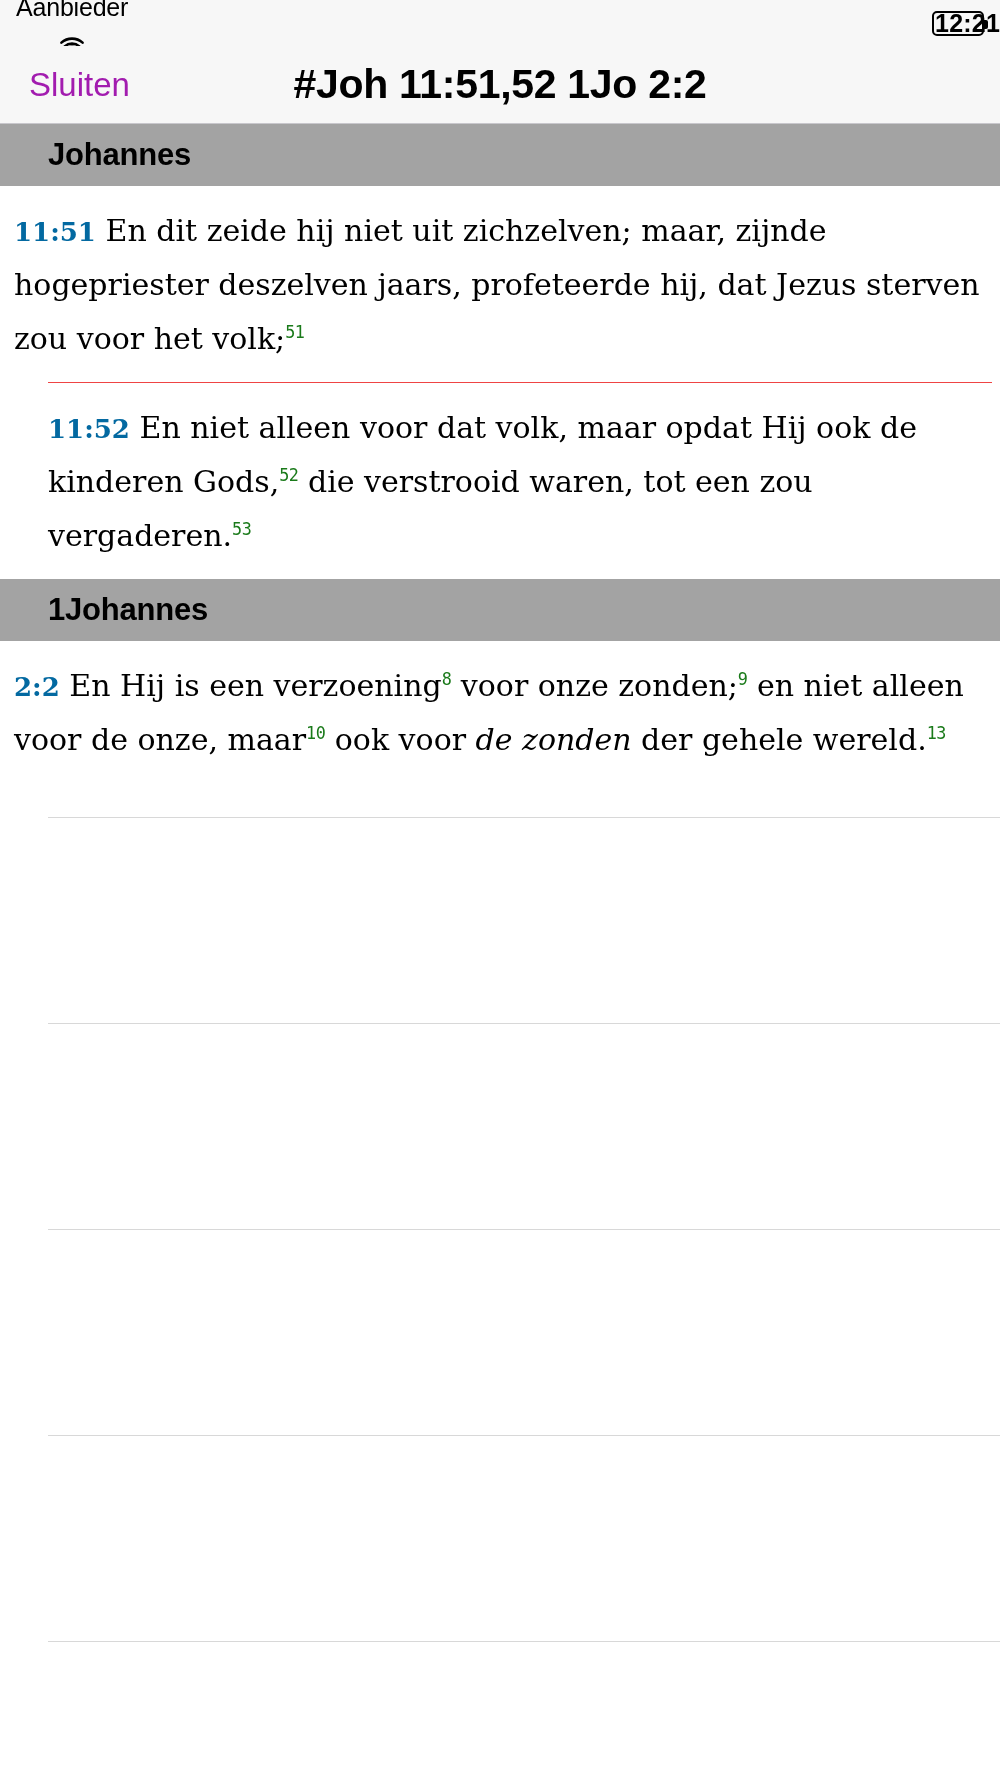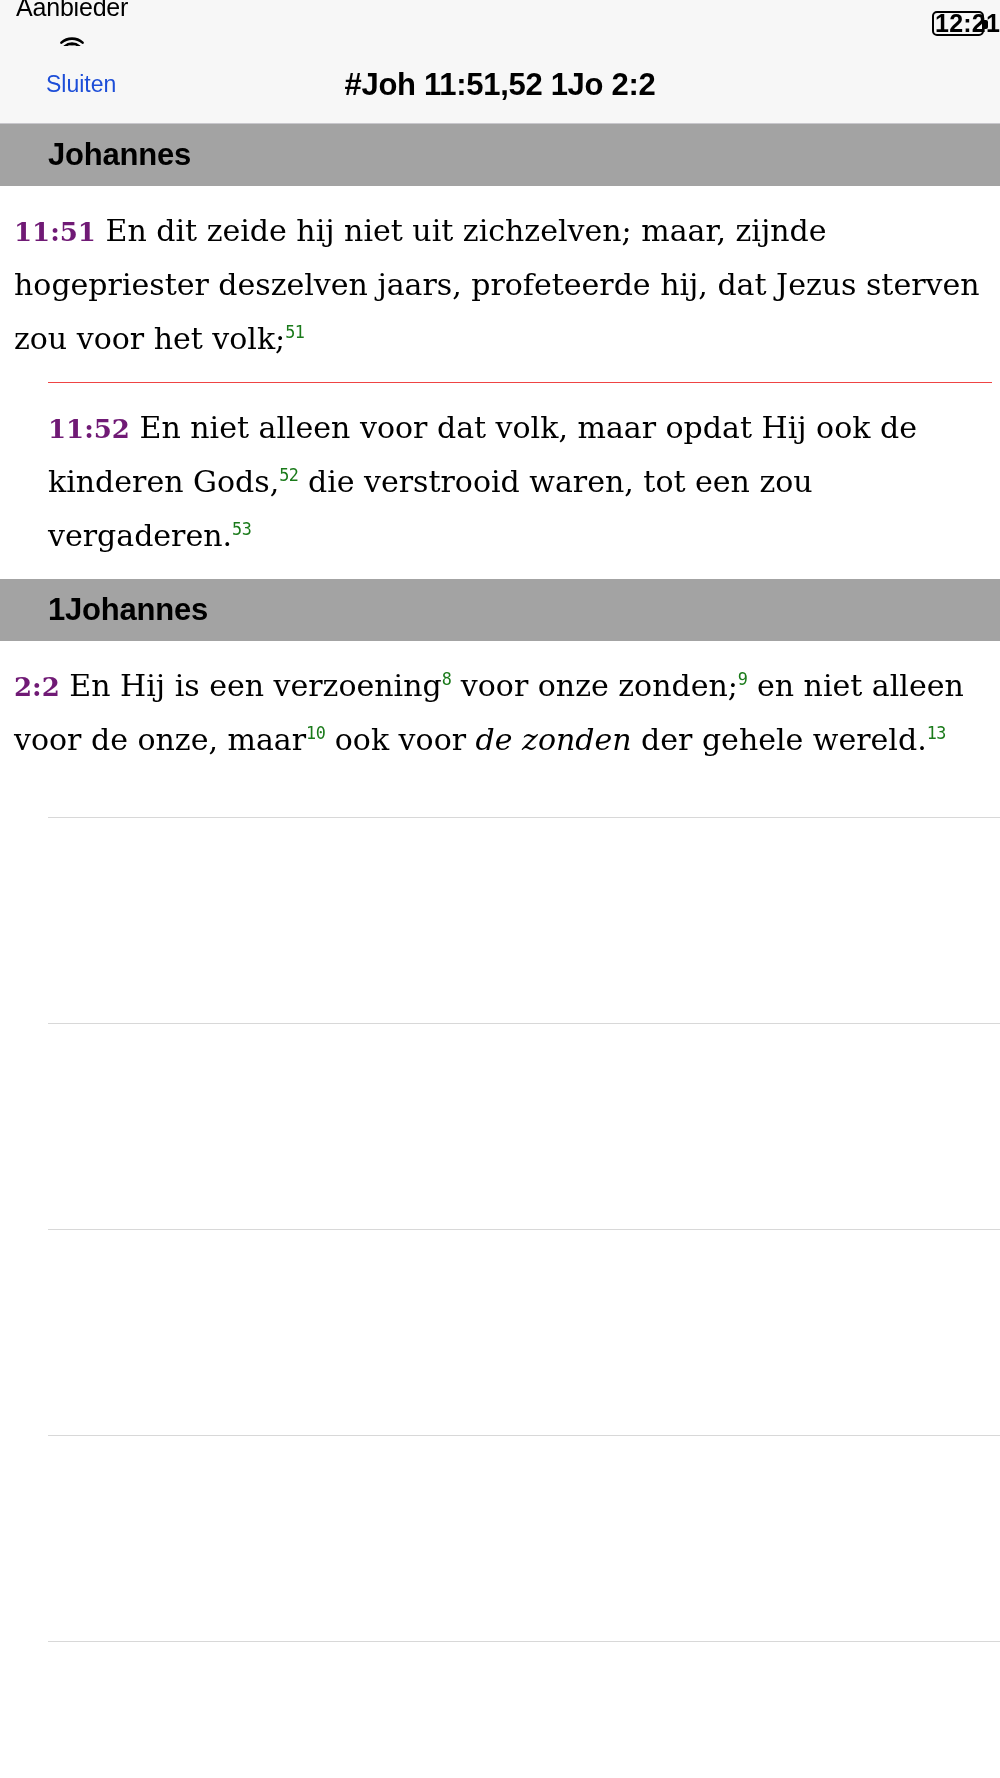--- a/index.html
+++ b/index.html
@@ -86,32 +86,32 @@
   .nav-bar {
     height: 78px;
     background: #f7f7f7;
     border-bottom: 1px solid #c8c7cc;
     display: flex;
     align-items: center;
     position: relative;
     box-sizing: border-box;
   }
   .nav-close {
-    font-size: 23px;
-    color: #1d4ed8;
-    padding-left: 46px;
+    font-size: 33px;
+    color: #a21caf;
+    padding-left: 29px;
     cursor: pointer;
     font-family: "Liberation Sans", sans-serif;
   }
   .nav-title {
     position: absolute;
     left: 0;
     right: 0;
     text-align: center;
-    font-size: 31px;
+    font-size: 41px;
     font-weight: bold;
     letter-spacing: -0.3px;
     pointer-events: none;
   }
 
   
   .content {
     background: #ffffff;
   }
   .book-header {
@@ -131,21 +131,21 @@
     font-size: 30px;
     line-height: 1.8;
     box-sizing: border-box;
   }
   .verse + .verse {
     border-top: 1px solid #ef4444;
     margin: 0 8px 0 48px;
     padding-left: 0;
   }
   .verse-num {
-    color: #701a75;
+    color: #0369a1;
     font-weight: bold;
     font-size: 26px;
     font-family: "DejaVu Serif", serif;
   }
   sup.note {
     color: #1a7a1a;
     font-size: 0.56em;
     vertical-align: super;
     font-family: "DejaVu Sans Mono", monospace;
     letter-spacing: -0.5px;

